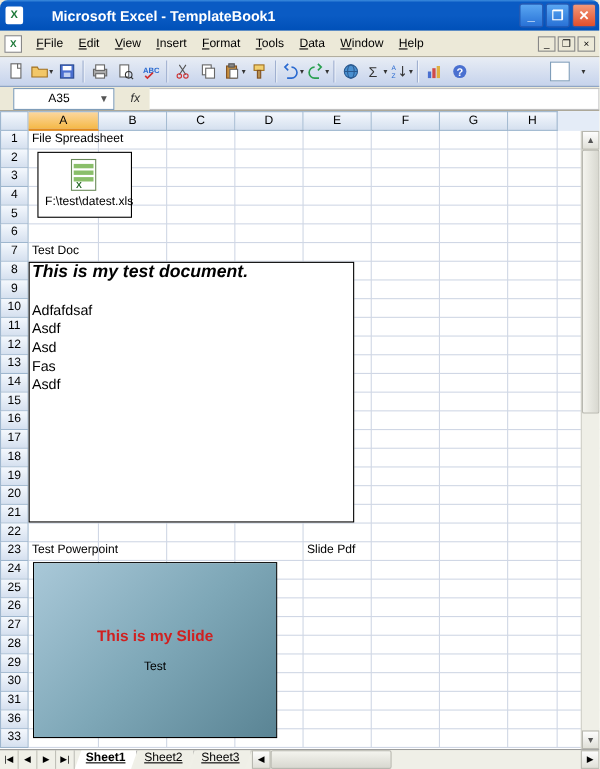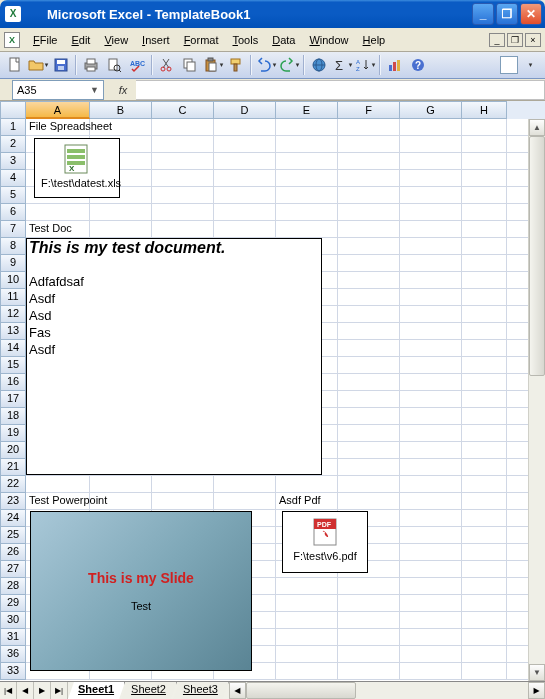--- a/index.html
+++ b/index.html
@@ -26,21 +26,21 @@
 .toolbar { height: 27px; background: linear-gradient(to bottom, #e8edf5, #c6d3ec); display: flex; align-items: center; padding: 0 4px; gap: 1px; border-bottom: 1px solid #7a96c4; }
 .tbtn { width: 22px; height: 22px; display: flex; align-items: center; justify-content: center; border-radius: 3px; }
 .tbtn svg { width: 16px; height: 16px; }
 .tsep { width: 2px; height: 20px; border-left: 1px solid #a0b0d0; border-right: 1px solid #f0f4fa; margin: 0 2px; }
 .tbtn.arrow::after { content: "▾"; font-size: 7px; color: #333; margin-left: 1px; }
 .help-field { width: 18px; height: 18px; background: #fff; border: 1px solid #7f9db9; margin-left: auto; }
 
 
 .formulabar { height: 22px; background: #ece9d8; display: flex; align-items: center; border-bottom: 1px solid #aca899; font-size: 11px; }
 .namebox { width: 92px; height: 20px; background: #fff; border: 1px solid #7f9db9; margin-left: 12px; display: flex; align-items: center; padding: 0 4px; }
-.namebox .nval { flex: 1; }
+.namebox .nval { flex: 1; text-align: center; }
 .namebox .narrow { color: #555; font-size: 9px; }
 .fx-btn { width: 26px; text-align: center; font-style: italic; color: #333; margin-left: 6px; }
 .formula-input { flex: 1; height: 20px; background: #fff; border: 1px solid #c0c0c0; border-left: none; }
 
 
 .grid-area { position: relative; height: 580px; background: #fff; }
 .col-headers { display: flex; height: 18px; background: #e4ecf7; }
 .hdr { border: 1px solid #9eb6ce; border-left: none; text-align: center; font-size: 11px; line-height: 16px; background: linear-gradient(to bottom, #f4f8fd, #d5e0ef); }
 .corner { width: 26px; border-left: 1px solid #9eb6ce; }
 .colA { width: 64px; background: linear-gradient(to bottom, #fbd79e, #f5b947); border-bottom: 2px solid #e08a1e; }
@@ -332,21 +332,21 @@
         <div class="gridlines-v" style="left: 373px;"></div>
         <div class="gridlines-v" style="left: 311px;"></div>
         <div class="gridlines-v" style="left: 249px;"></div>
         <div class="gridlines-v" style="left: 187px;"></div>
         <div class="gridlines-v" style="left: 125px;"></div>
         <div class="gridlines-v" style="left: 63px;"></div>
 
       <div class="cell-text" style="left:1px; top:0;">File Spreadsheet</div>
       <div class="cell-text" style="left:1px; top:102px;">Test Doc</div>
       <div class="cell-text" style="left:1px; top:374px;">Test Powerpoint</div>
-      <div class="cell-text" style="left:251px; top:374px;">Asdf Pdf</div>
+      <div class="cell-text" style="left:251px; top:374px;">Slide Pdf</div>
 
       <div class="obj file-icon" style="left:8px; top:19px; width:86px; height:60px;">
         <div class="icon-img">
           <svg width="32" height="32" viewBox="0 0 32 32">
               <rect x="4" y="2" width="22" height="28" fill="#fff" stroke="#6a8a5a"></rect>
               <rect x="6" y="6" width="18" height="4" fill="#8abf6a"></rect>
               <rect x="6" y="12" width="18" height="4" fill="#8abf6a"></rect>
               <rect x="6" y="18" width="18" height="4" fill="#8abf6a"></rect>
               <text x="8" y="28" font-size="8" fill="#2a6a2a" font-weight="bold">X</text>
             </svg>
@@ -364,31 +364,20 @@
         <div class="docline">Asdf</div>
       </div>
 
       <div class="obj ppt" style="left:4px; top:392px; width:222px; height:160px;">
         <div class="slide">
           <div class="slide-title">This is my Slide</div>
           <div class="slide-sub">Test</div>
         </div>
       </div>
 
-      <div class="obj file-icon" style="left:256px; top:392px; width:86px; height:62px;">
-        <div class="icon-img">
-          <svg width="32" height="32" viewBox="0 0 32 32">
-              <rect x="5" y="3" width="22" height="26" fill="#fff" stroke="#888"></rect>
-              <rect x="5" y="3" width="22" height="10" fill="#d03030"></rect>
-              <text x="8" y="11" font-size="7" fill="#fff" font-weight="bold">PDF</text>
-              <path d="M16 16c-2 4 6 8 2 2s-6-2-2-2z" fill="#d03030"></path>
-            </svg>
-        </div>
-        <div>F:\test\v6.pdf</div>
-      </div>
     </div>
   </div>
 
   <div class="vscroll">
     <div class="sbtn">▲</div>
     <div class="thumb"></div>
     <div class="sbtn" style="position:absolute;bottom:0;left:0;right:0;">▼</div>
   </div>
 </div>
 

